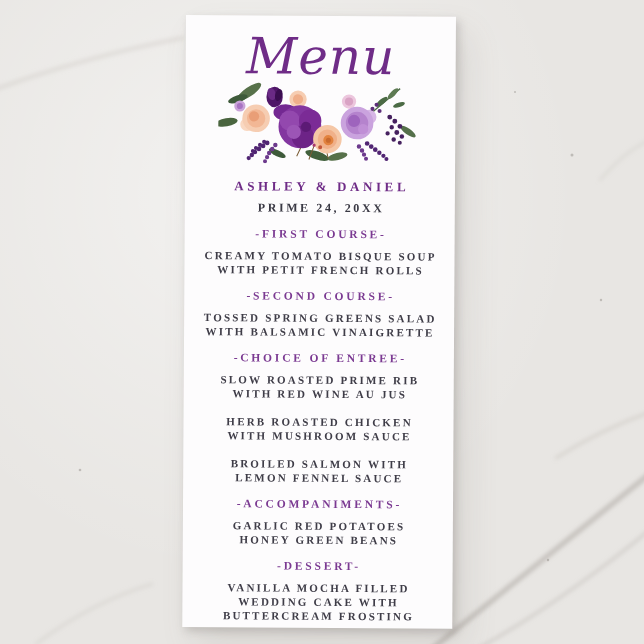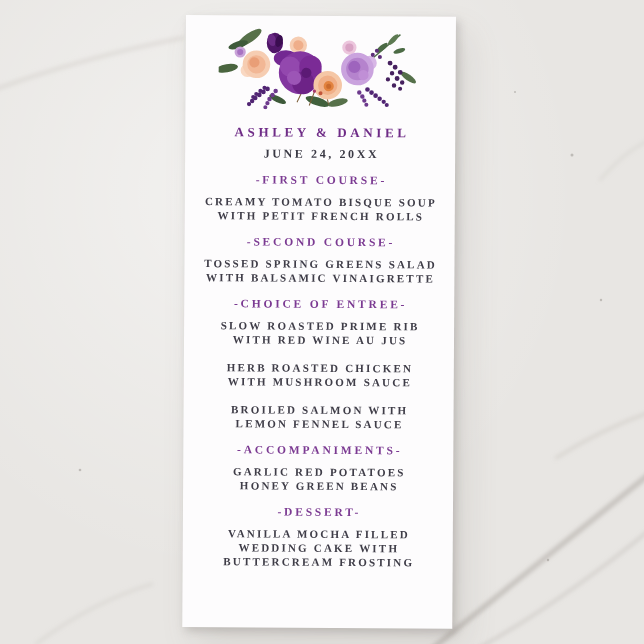--- a/index.html
+++ b/index.html
@@ -71,20 +71,21 @@
       <circle cx="572" cy="155" r="1.5"></circle>
       <circle cx="601" cy="300" r="1.2"></circle>
       <circle cx="80" cy="470" r="1.3"></circle>
       <circle cx="515" cy="92" r="1.0"></circle>
       <circle cx="548" cy="560" r="1.2"></circle>
     </g>
   </svg>
 
   <div class="card">
 
+    <div class="menu-script">Menu</div>
 
     <svg class="floral" width="204" height="82" viewBox="0 0 200 80">
 
       <ellipse cx="30" cy="10" rx="14" ry="4.5" fill="#57714a" transform="rotate(-35 30 10)"></ellipse>
       <ellipse cx="19" cy="17" rx="10" ry="3.5" fill="#3e5a3a" transform="rotate(-18 19 17)"></ellipse>
       <ellipse cx="8" cy="40" rx="11" ry="4" fill="#4a653f" transform="rotate(-10 8 40)"></ellipse>
       <ellipse cx="97" cy="72" rx="12" ry="4" fill="#41603c" transform="rotate(18 97 72)"></ellipse>
       <ellipse cx="117" cy="73" rx="10" ry="3.5" fill="#57714a" transform="rotate(-14 117 73)"></ellipse>
       <ellipse cx="58" cy="70" rx="9" ry="3" fill="#3e5a3a" transform="rotate(25 58 70)"></ellipse>
       <path d="M150 30 L178 6" stroke="#4c6b45" stroke-width="1.3" fill="none"></path>
@@ -180,21 +181,21 @@
         <circle cx="138" cy="63" r="2.2"></circle>
           <circle cx="141" cy="67" r="2.2"></circle>
         <circle cx="143" cy="71" r="2.1"></circle>
           <circle cx="145" cy="75" r="2"></circle>
       </g>
       <circle cx="100" cy="64" r="2" fill="#c2563a"></circle>
       <circle cx="94" cy="62" r="1.6" fill="#a8386b"></circle>
     </svg>
 
     <div class="names">ASHLEY &amp; DANIEL</div>
-    <div class="date">JUNE 24, 20XX</div>
+    <div class="date">PRIME 24, 20XX</div>
 
     <div class="section">
       <div class="sec-header">-FIRST COURSE-</div>
       <div class="sec-item">CREAMY TOMATO BISQUE SOUP
 WITH PETIT FRENCH ROLLS</div>
     </div>
 
     <div class="section">
       <div class="sec-header">-SECOND COURSE-</div>
       <div class="sec-item">TOSSED SPRING GREENS SALAD

